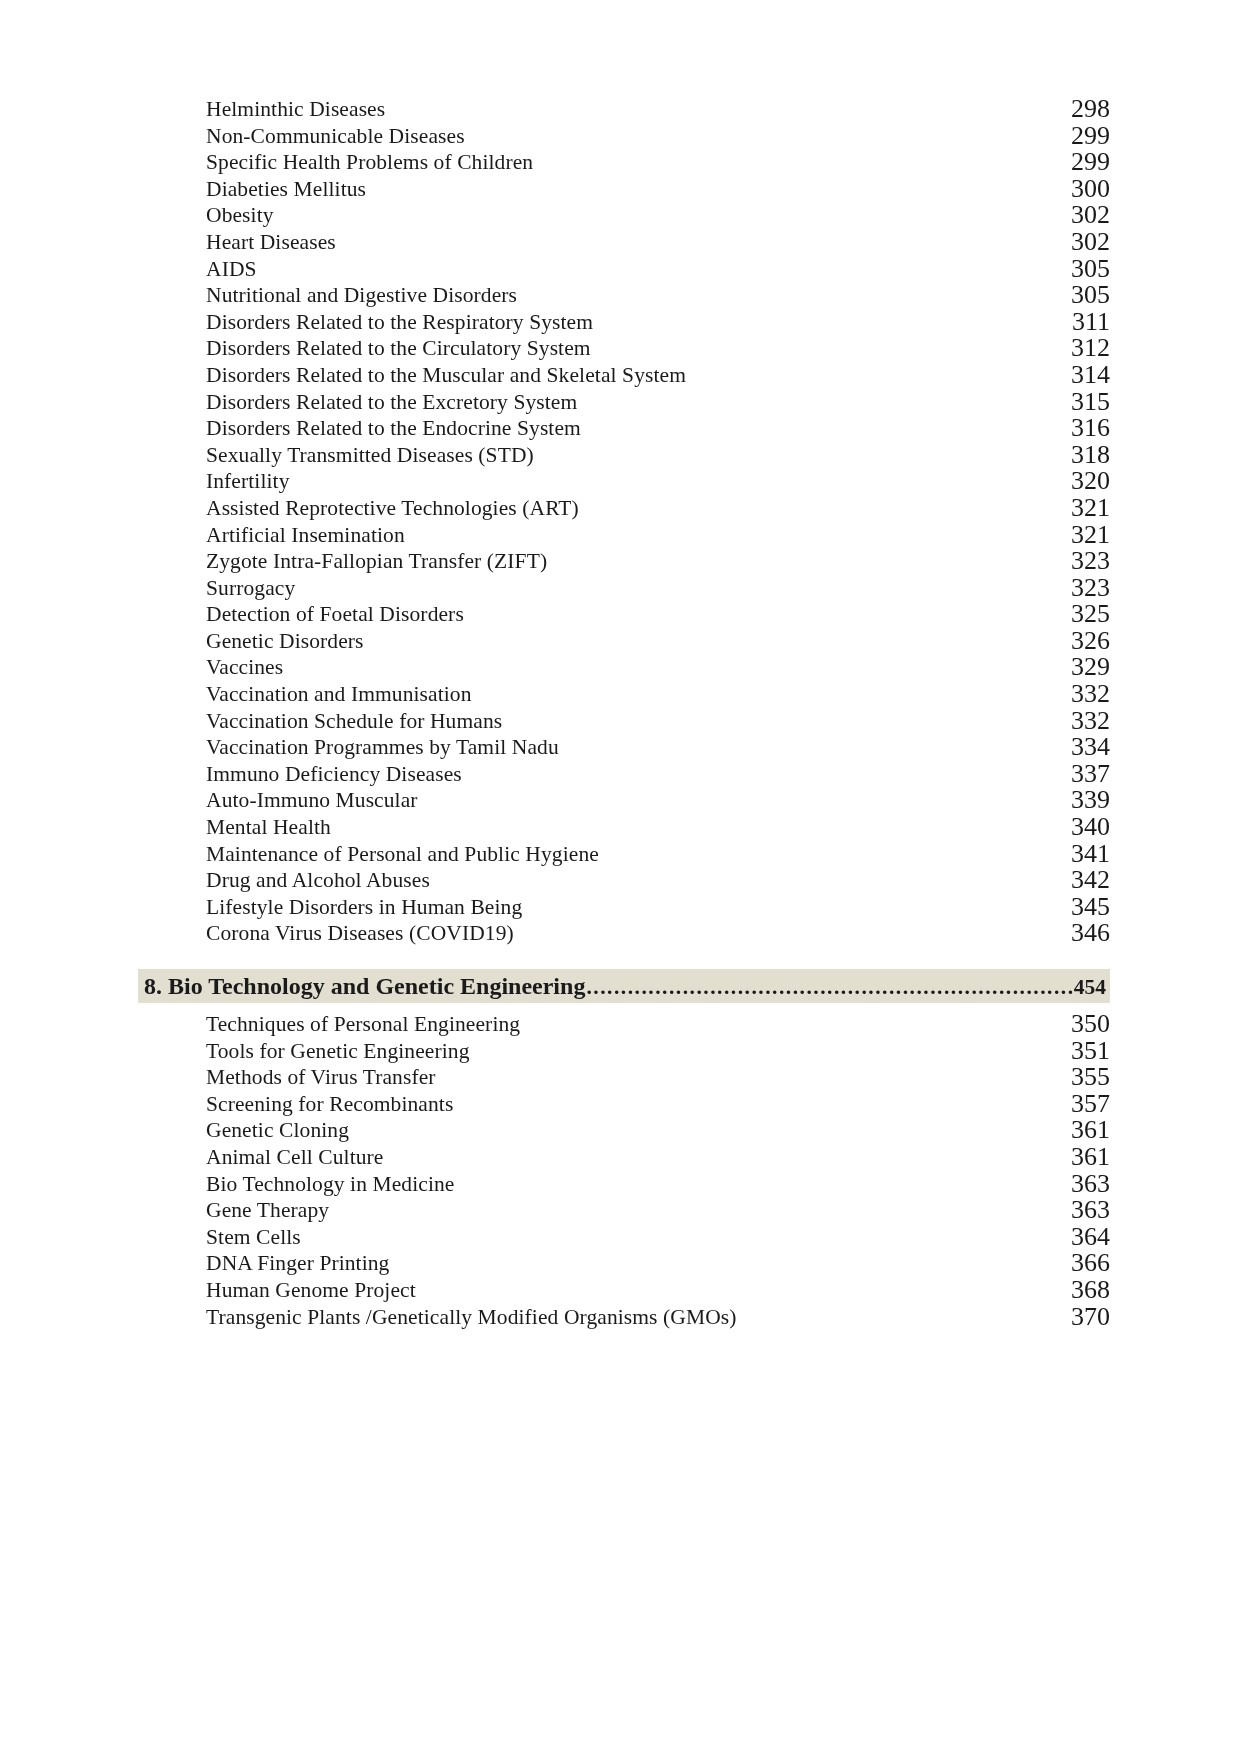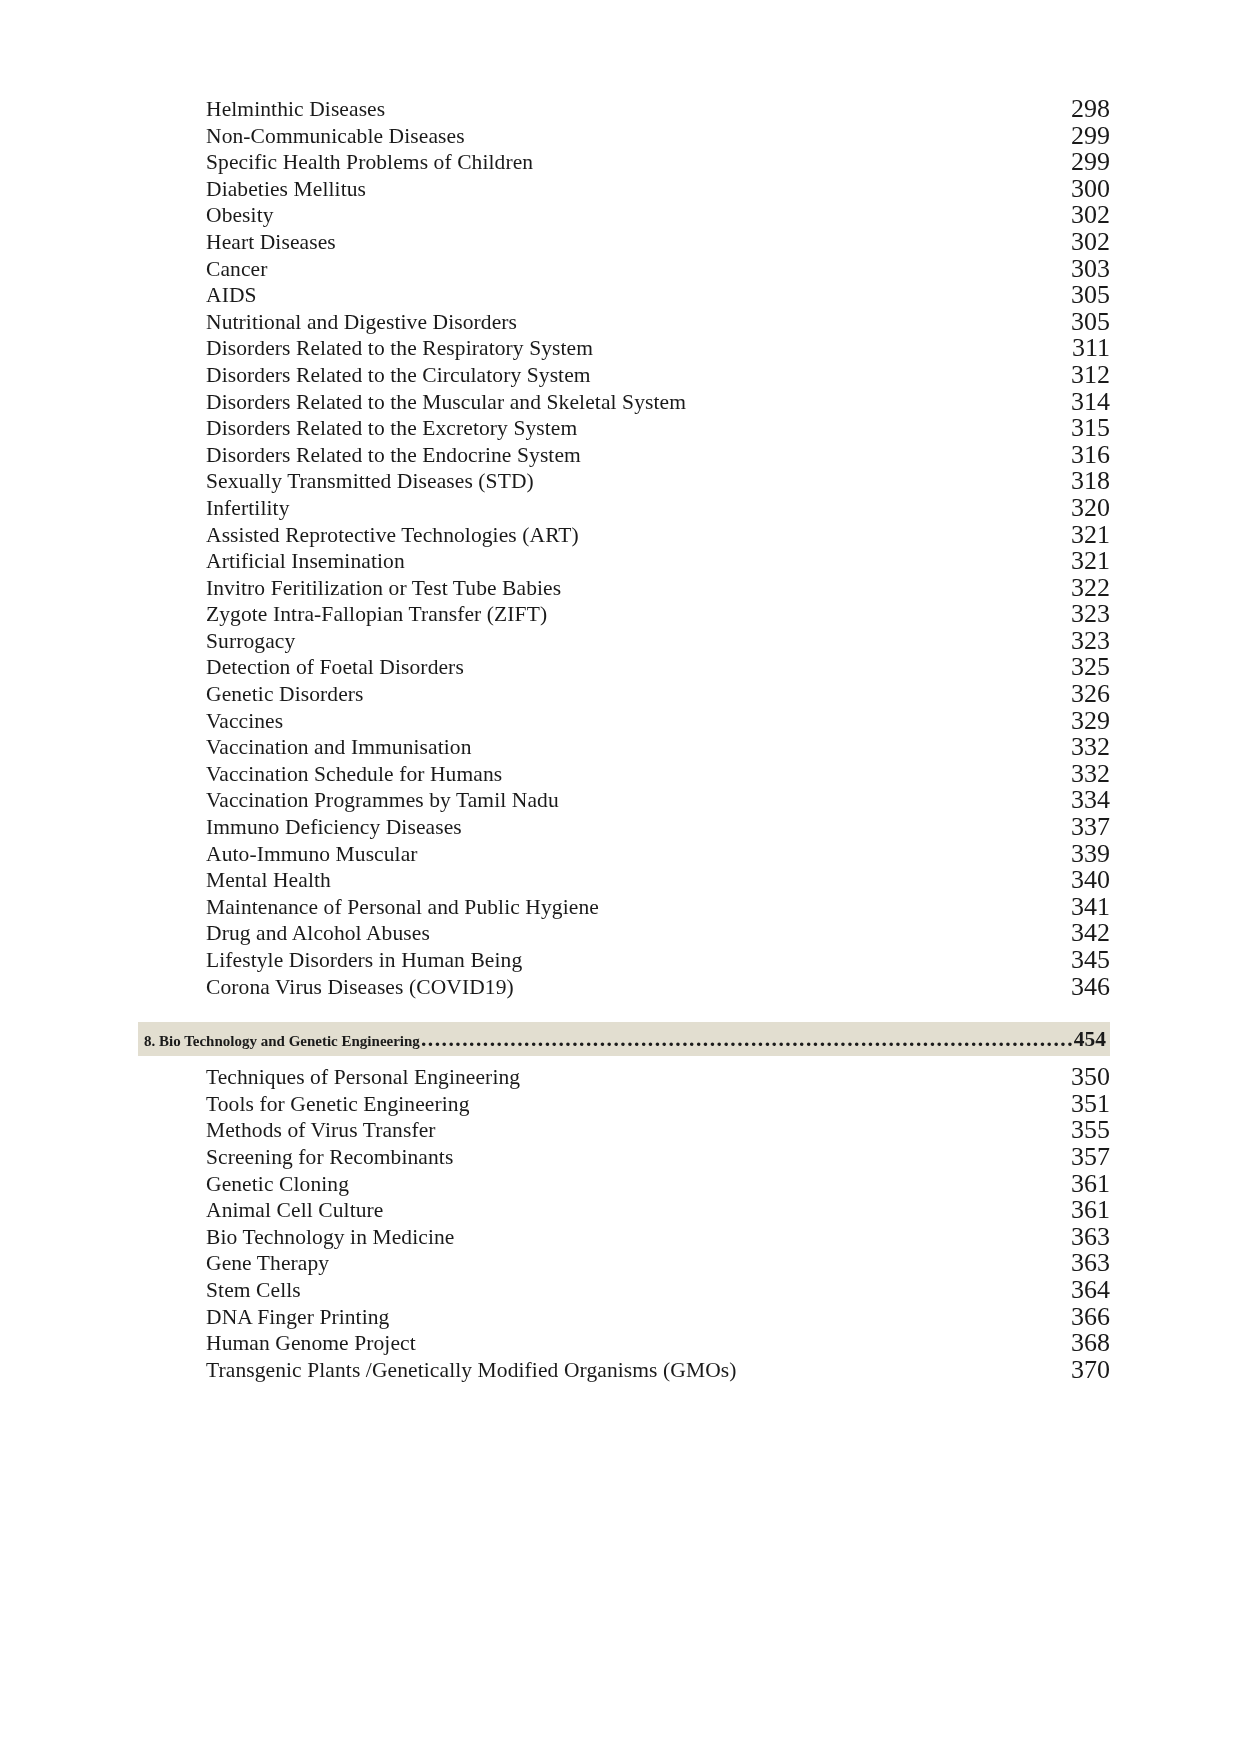--- a/index.html
+++ b/index.html
@@ -65,21 +65,21 @@
     background: #e2ded0;
     height: 34px;
     box-sizing: border-box;
     padding: 0 4px 0 6px;
     margin-top: 22px;
     margin-bottom: 8px;
     width: 972px;
     overflow: hidden;
   }
   .chapter-title {
-    font-size: 15px;
+    font-size: 24px;
     font-weight: bold;
     line-height: 34px;
     white-space: nowrap;
     flex: 0 0 auto;
   }
   .chapter-leader {
     flex: 1 1 auto;
     overflow: hidden;
     white-space: nowrap;
     font-size: 21.5px;
@@ -127,25 +127,20 @@
           <span class="entry-title">Obesity</span>
           <span class="entry-spacer"></span>
           <span class="entry-page">302</span>
         </div>
         <div class="entry">
           <span class="entry-title">Heart Diseases</span>
           <span class="entry-spacer"></span>
           <span class="entry-page">302</span>
         </div>
         <div class="entry">
-          <span class="entry-title">Cancer</span>
-          <span class="entry-spacer"></span>
-          <span class="entry-page">303</span>
-        </div>
-        <div class="entry">
           <span class="entry-title">AIDS</span>
           <span class="entry-spacer"></span>
           <span class="entry-page">305</span>
         </div>
         <div class="entry">
           <span class="entry-title">Nutritional and Digestive Disorders</span>
           <span class="entry-spacer"></span>
           <span class="entry-page">305</span>
         </div>
         <div class="entry">
@@ -185,25 +180,20 @@
         </div>
         <div class="entry">
           <span class="entry-title">Assisted Reprotective Technologies (ART)</span>
           <span class="entry-spacer"></span>
           <span class="entry-page">321</span>
         </div>
         <div class="entry">
           <span class="entry-title">Artificial Insemination</span>
           <span class="entry-spacer"></span>
           <span class="entry-page">321</span>
-        </div>
-        <div class="entry">
-          <span class="entry-title">Invitro Feritilization or Test Tube Babies</span>
-          <span class="entry-spacer"></span>
-          <span class="entry-page">322</span>
         </div>
         <div class="entry">
           <span class="entry-title">Zygote Intra-Fallopian Transfer (ZIFT)</span>
           <span class="entry-spacer"></span>
           <span class="entry-page">323</span>
         </div>
         <div class="entry">
           <span class="entry-title">Surrogacy</span>
           <span class="entry-spacer"></span>
           <span class="entry-page">323</span>

